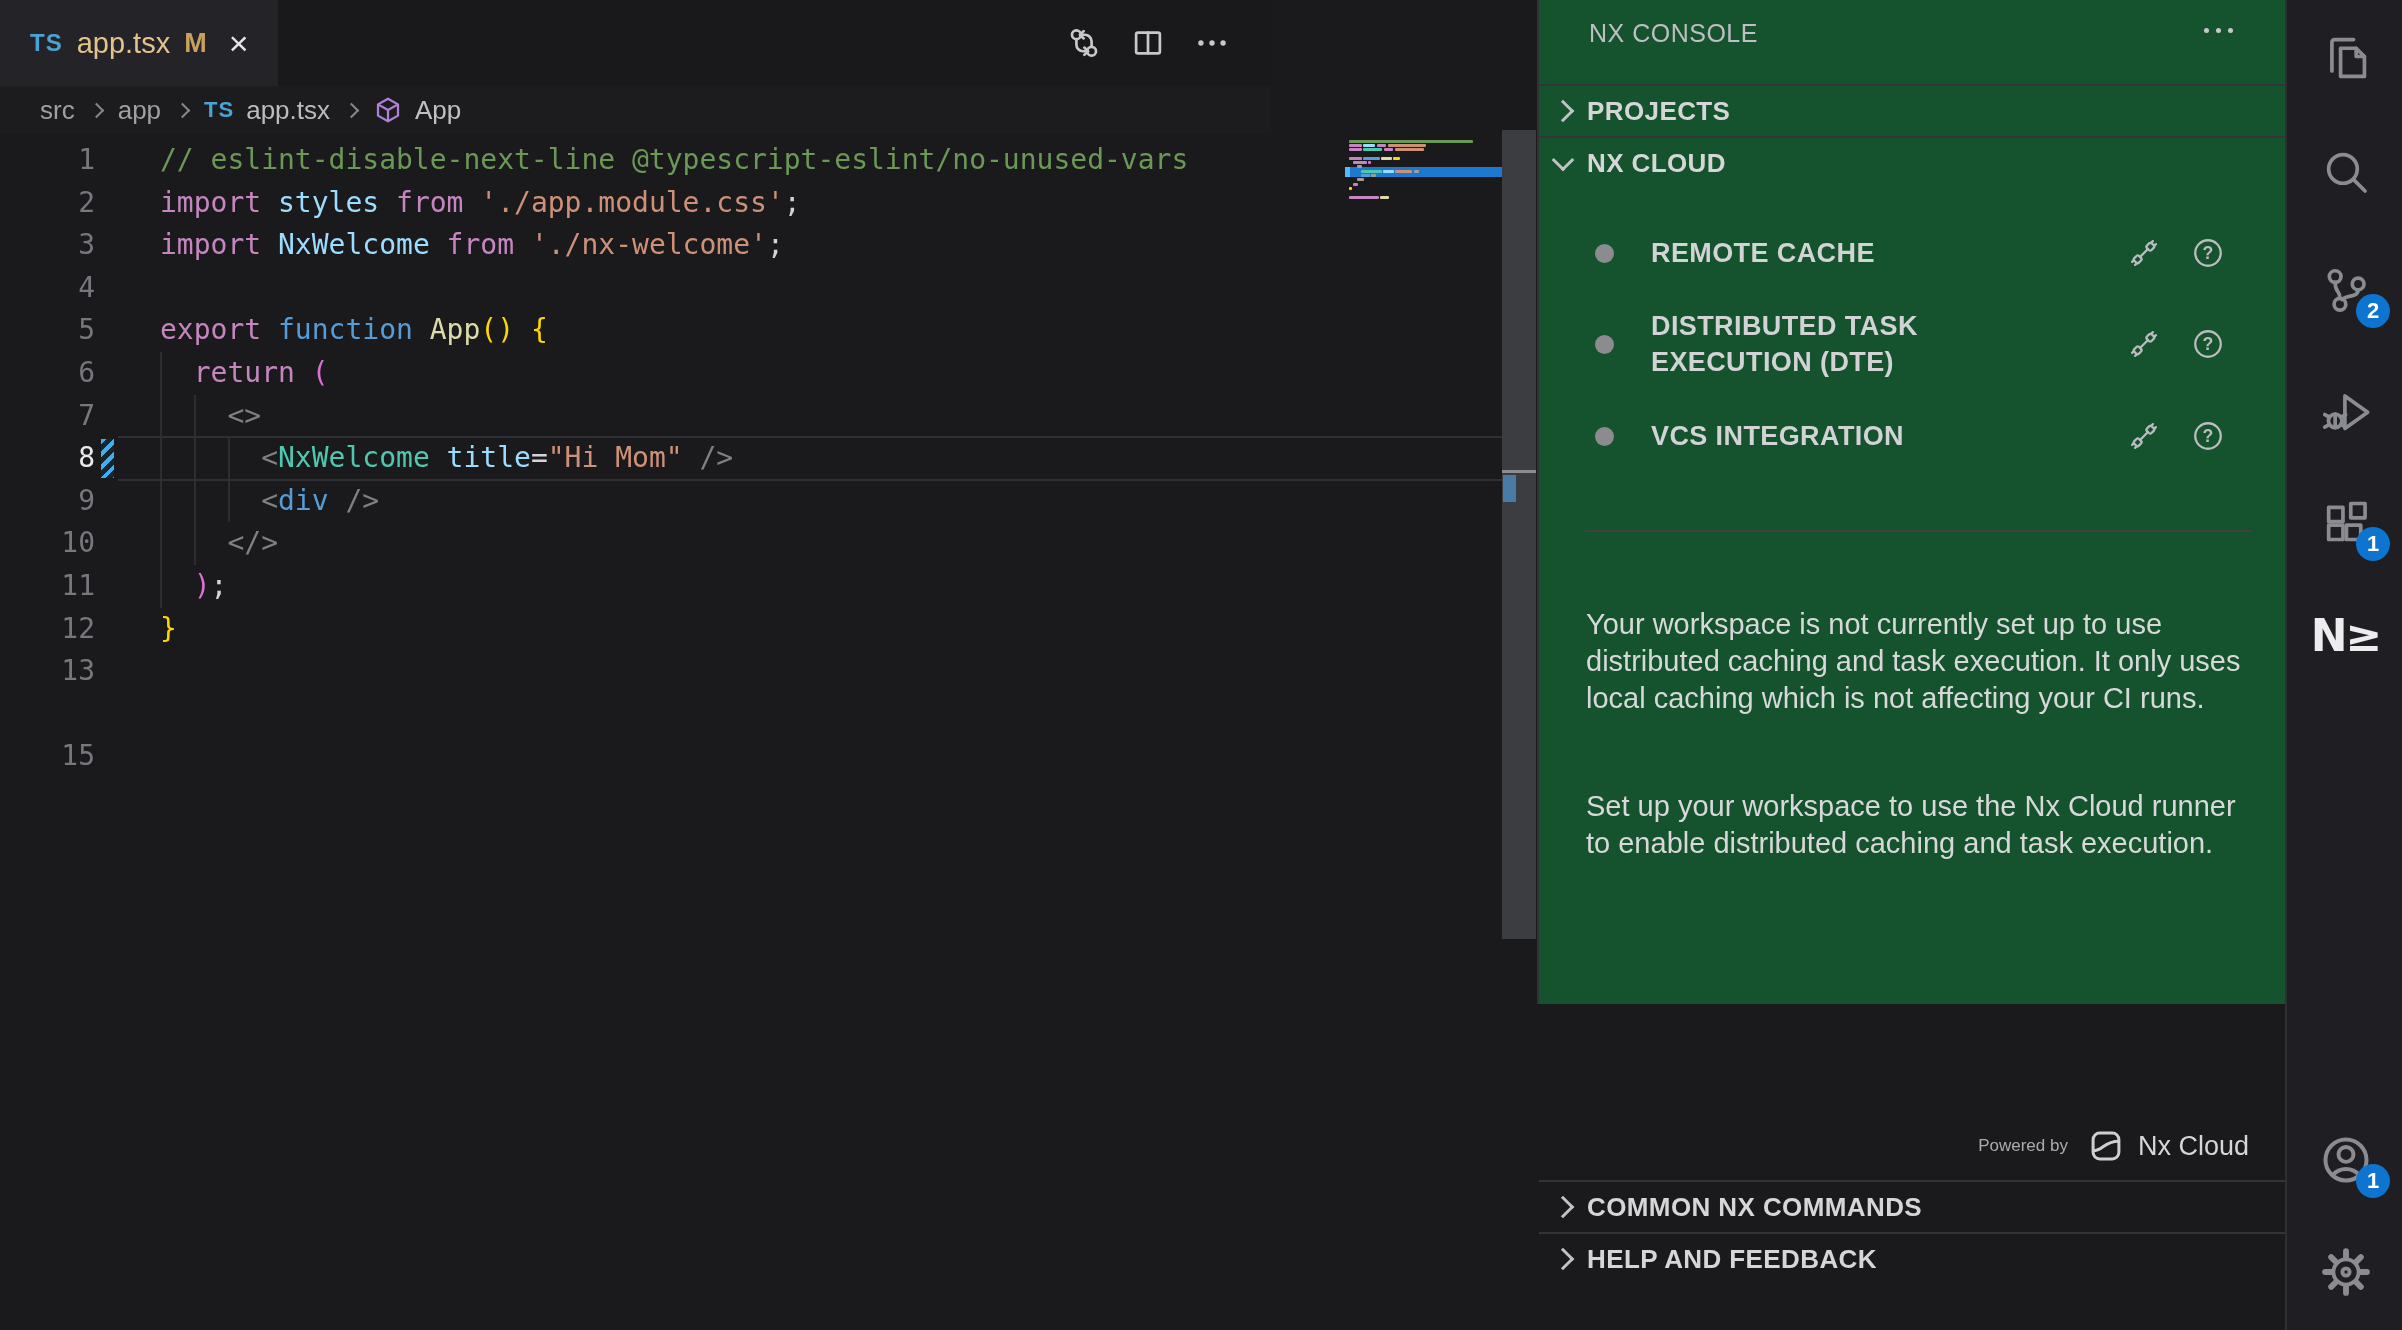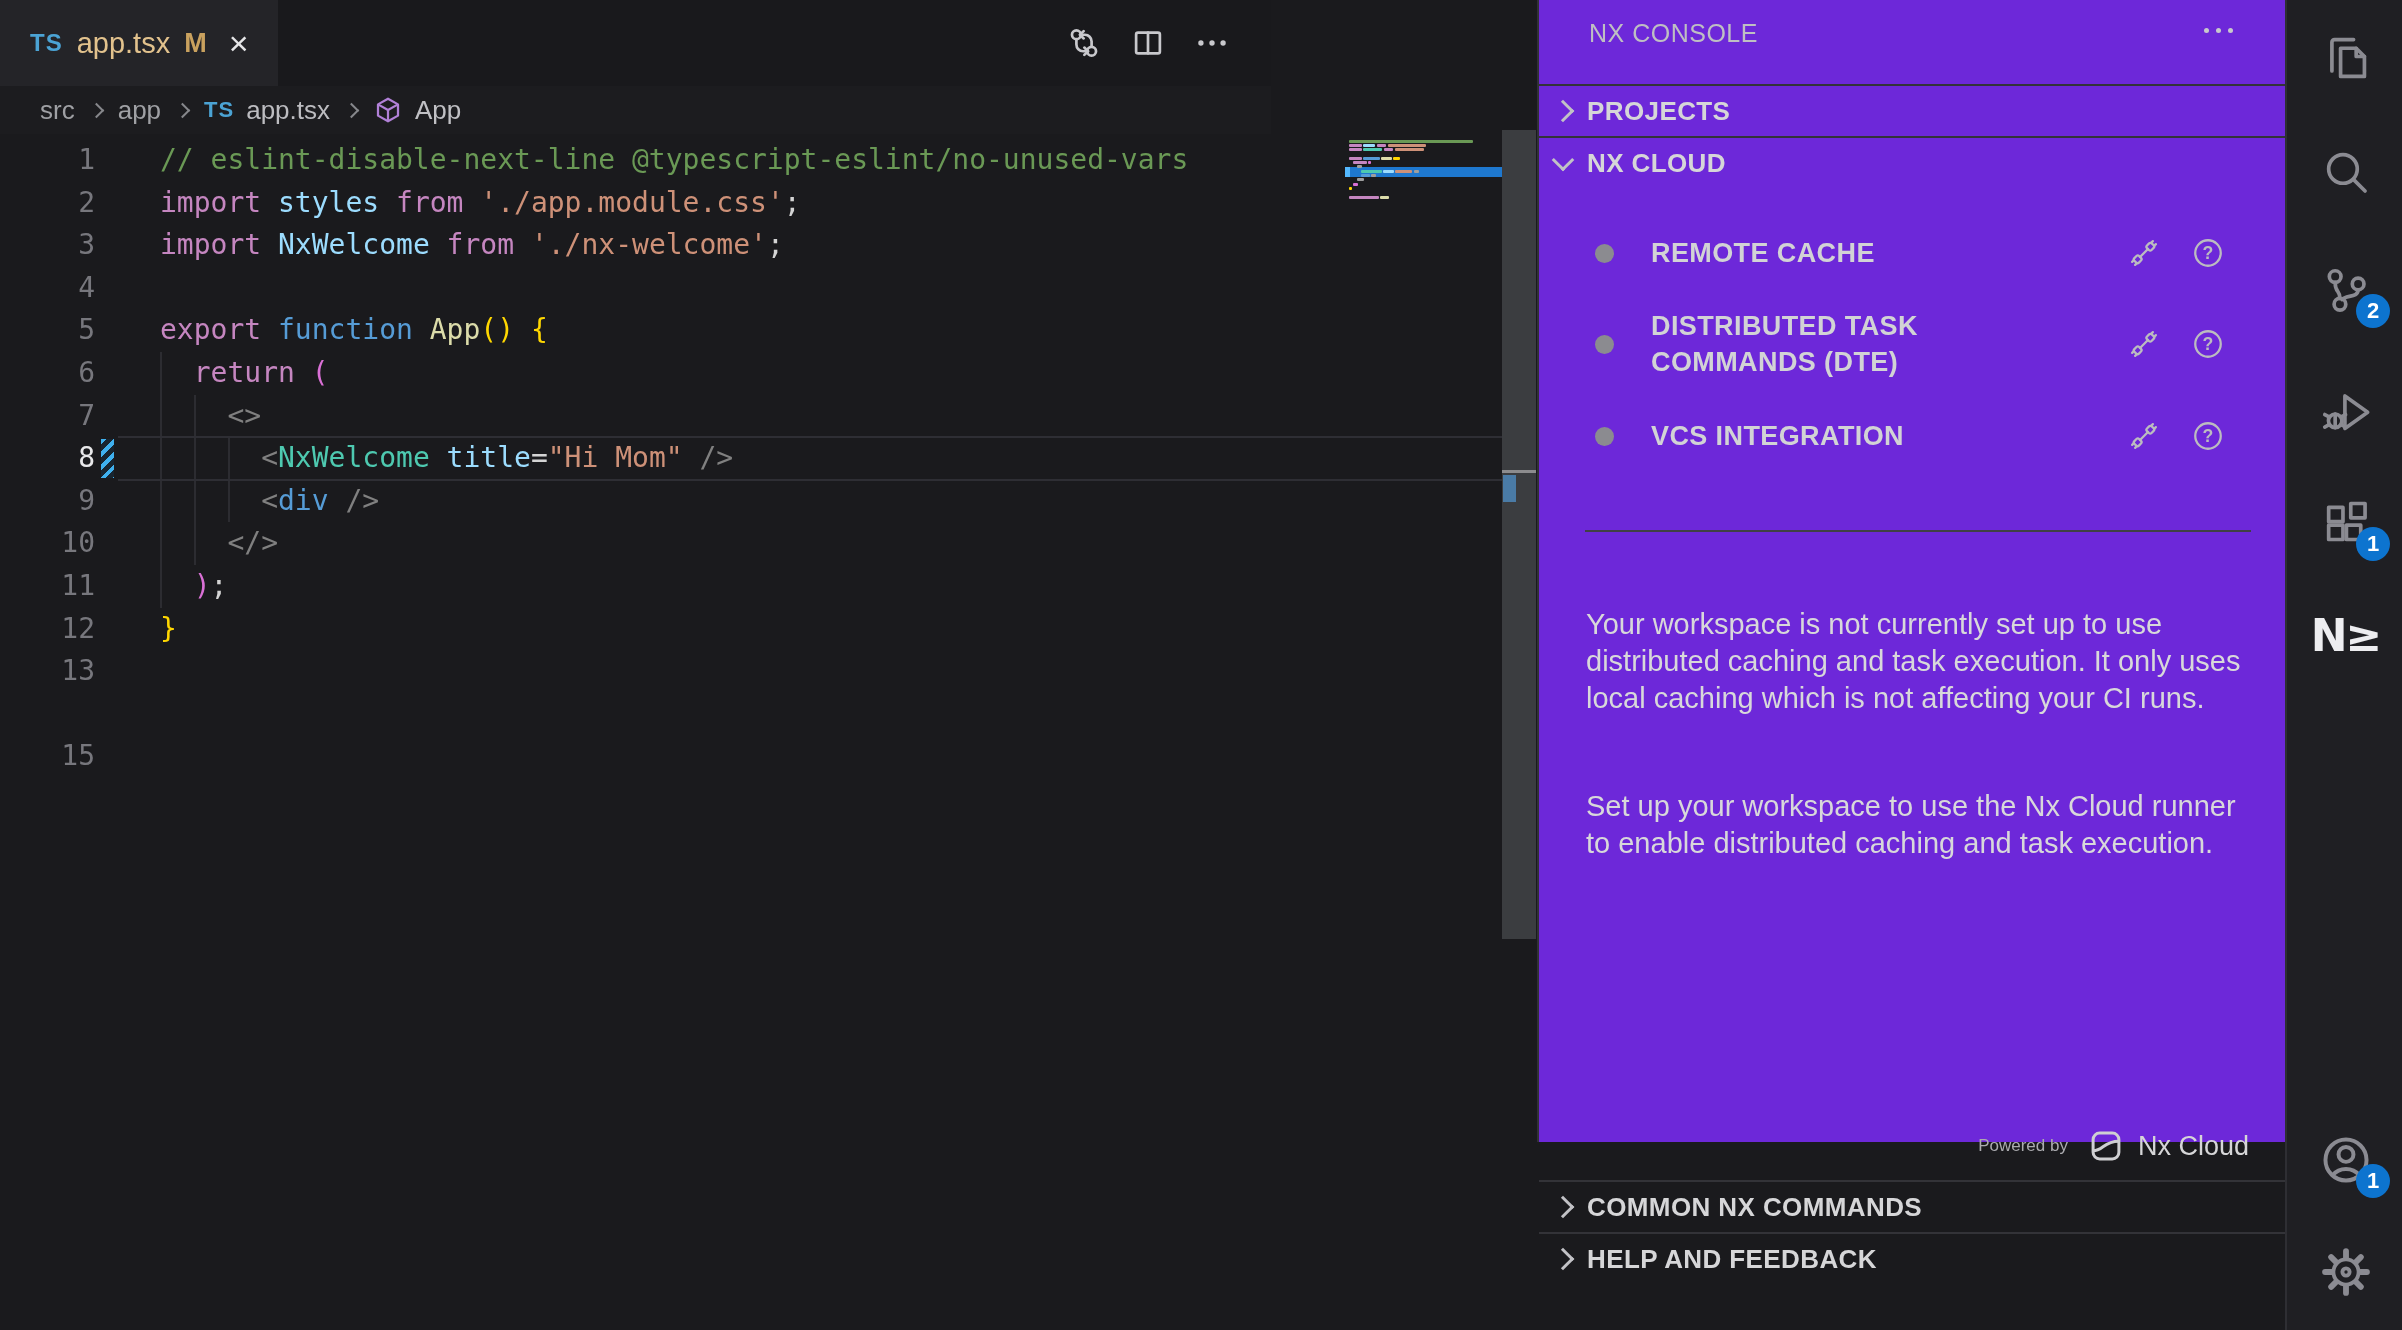--- a/index.html
+++ b/index.html
@@ -41,21 +41,21 @@
   
   #minimap{position:absolute;left:1345px;top:0;width:157px;height:180px;}
   .mini-band{position:absolute;left:0;width:157px;height:10px;background:#1e78cf;}
   .mini-tick{position:absolute;left:0;width:5px;height:10px;background:#54b9ff;}
   .mini-bar{position:absolute;height:3px;border-radius:1px;}
   #scrollbar{position:absolute;left:1502px;top:-4px;width:34px;height:809px;background:#3b3d40;}
   .sb-cursor{position:absolute;left:0;top:340px;width:34px;height:3px;background:#8c8c8e;}
   .sb-mod{position:absolute;left:1px;top:345px;width:13px;height:27px;background:#4a7ba6;}
 
   
-  #panel{position:absolute;left:1537px;top:0;width:748px;height:1142px;background:#6d28d9;
+  #panel{position:absolute;left:1537px;top:0;width:748px;height:1004px;background:#14532d;
          border-left:2px solid #313136;box-sizing:border-box;color:#d4d4d6;}
   .panel-title-row{position:absolute;left:0;top:0;width:100%;height:66px;display:flex;align-items:center;}
   .panel-title{margin-left:50px;font-size:25px;letter-spacing:.5px;color:#bfbfc3;}
   .dots{display:flex;gap:7px;align-items:center;}
   .dots i{width:5px;height:5px;border-radius:50%;background:#c8c8cc;display:block;}
   .panel-menu{position:absolute;right:52px;top:28px;cursor:pointer;}
 
   .sec-row{position:absolute;left:0;width:100%;height:50px;display:flex;align-items:center;gap:16px;
            border-top:2px solid #333338;cursor:pointer;}
   .sec-chev{width:13px;height:13px;border-right:3px solid #c2c2c6;border-bottom:3px solid #c2c2c6;
@@ -247,21 +247,21 @@
             <span class="icon-btn">
               <svg width="34" height="34" viewBox="0 0 24 24" fill="none" stroke="currentColor" stroke-width="1.6">
                 <circle cx="12" cy="12" r="9"></circle>
                 <text x="12" y="16.4" text-anchor="middle" font-size="12.5" font-weight="bold" fill="currentColor" stroke="none" font-family="Liberation Sans,sans-serif">?</text>
               </svg>
             </span>
           </span>
         </div>
         <div class="cloud-item" style="top: 288px; height: 112px;">
           <span class="bullet"></span>
-          <span class="item-label">DISTRIBUTED TASK COMMANDS (DTE)</span>
+          <span class="item-label">DISTRIBUTED TASK EXECUTION (DTE)</span>
           <span class="item-icons">
             <span class="icon-btn">
               <svg width="32" height="32" viewBox="0 0 24 24" fill="none" stroke="currentColor" stroke-width="1.7" stroke-linejoin="round" stroke-linecap="round">
                 <g transform="rotate(45 12 12)">
                   <rect x="9.6" y="2.8" width="4.8" height="5" rx="1.4"></rect>
                   <rect x="9.6" y="16.2" width="4.8" height="5" rx="1.4"></rect>
                   <path d="M12 7.8 V16.2"></path>
                   <path d="M10.4 2.8 V1 M13.6 2.8 V1 M10.4 23 V21.2 M13.6 23 V21.2"></path>
                 </g>
               </svg>

